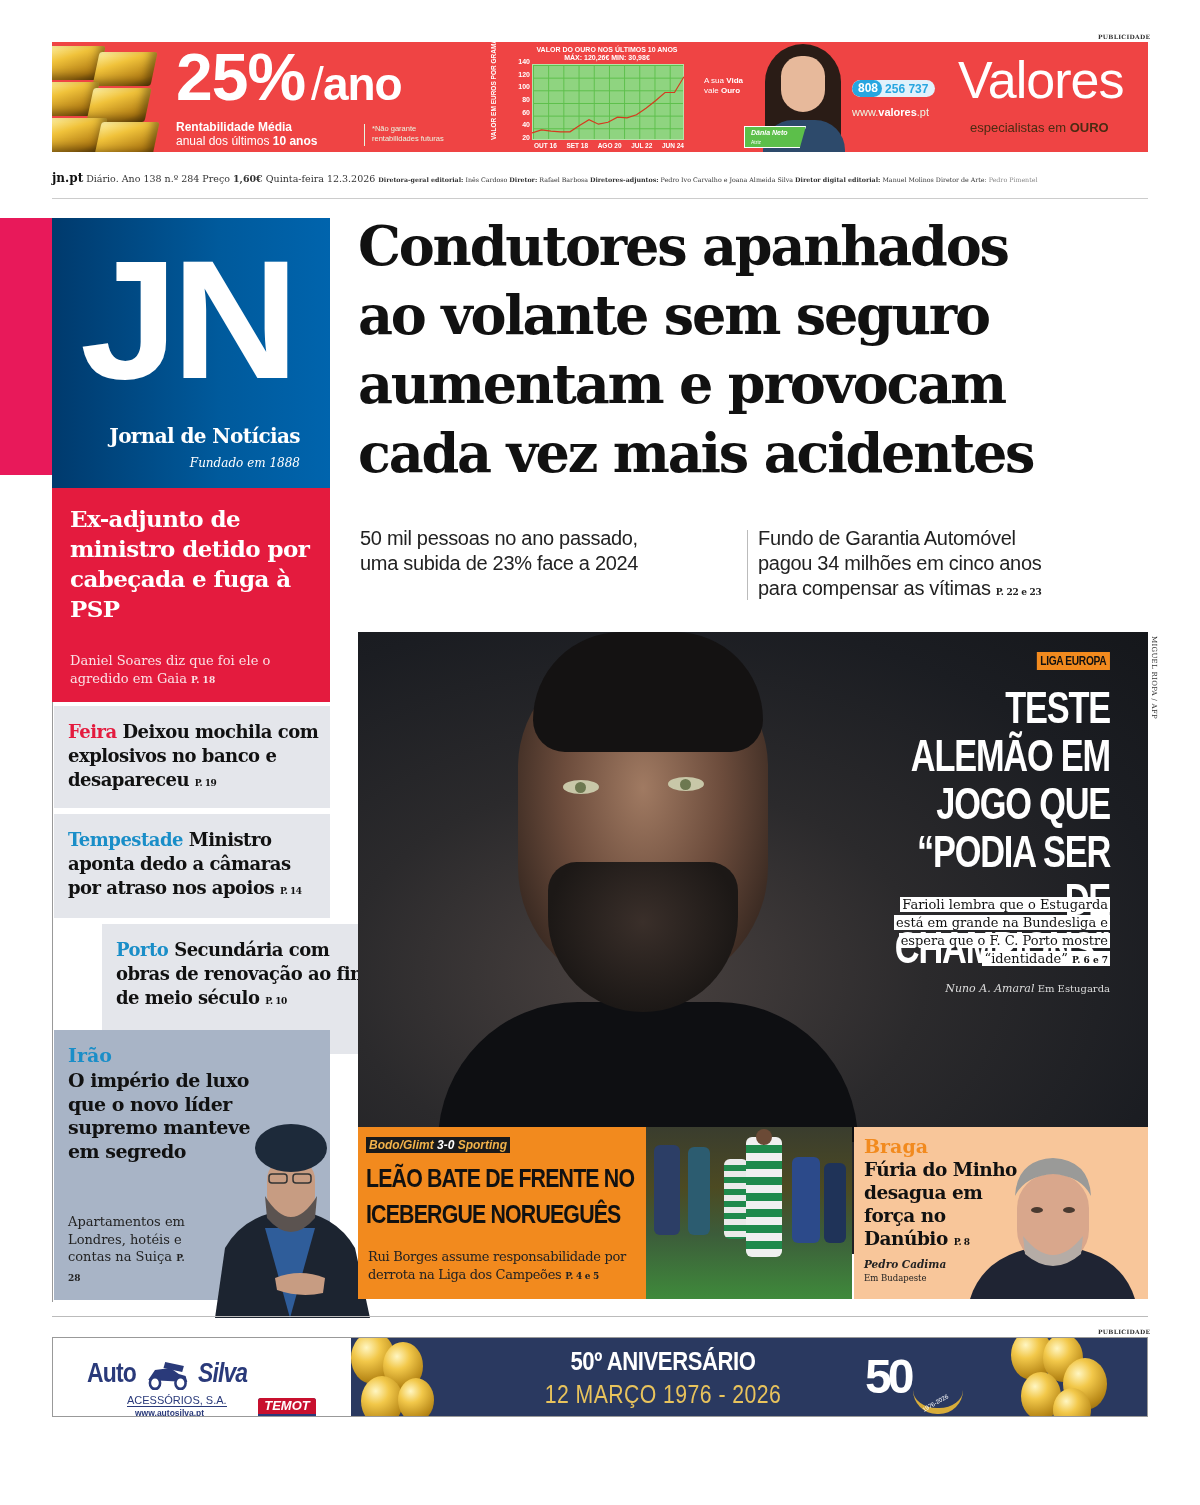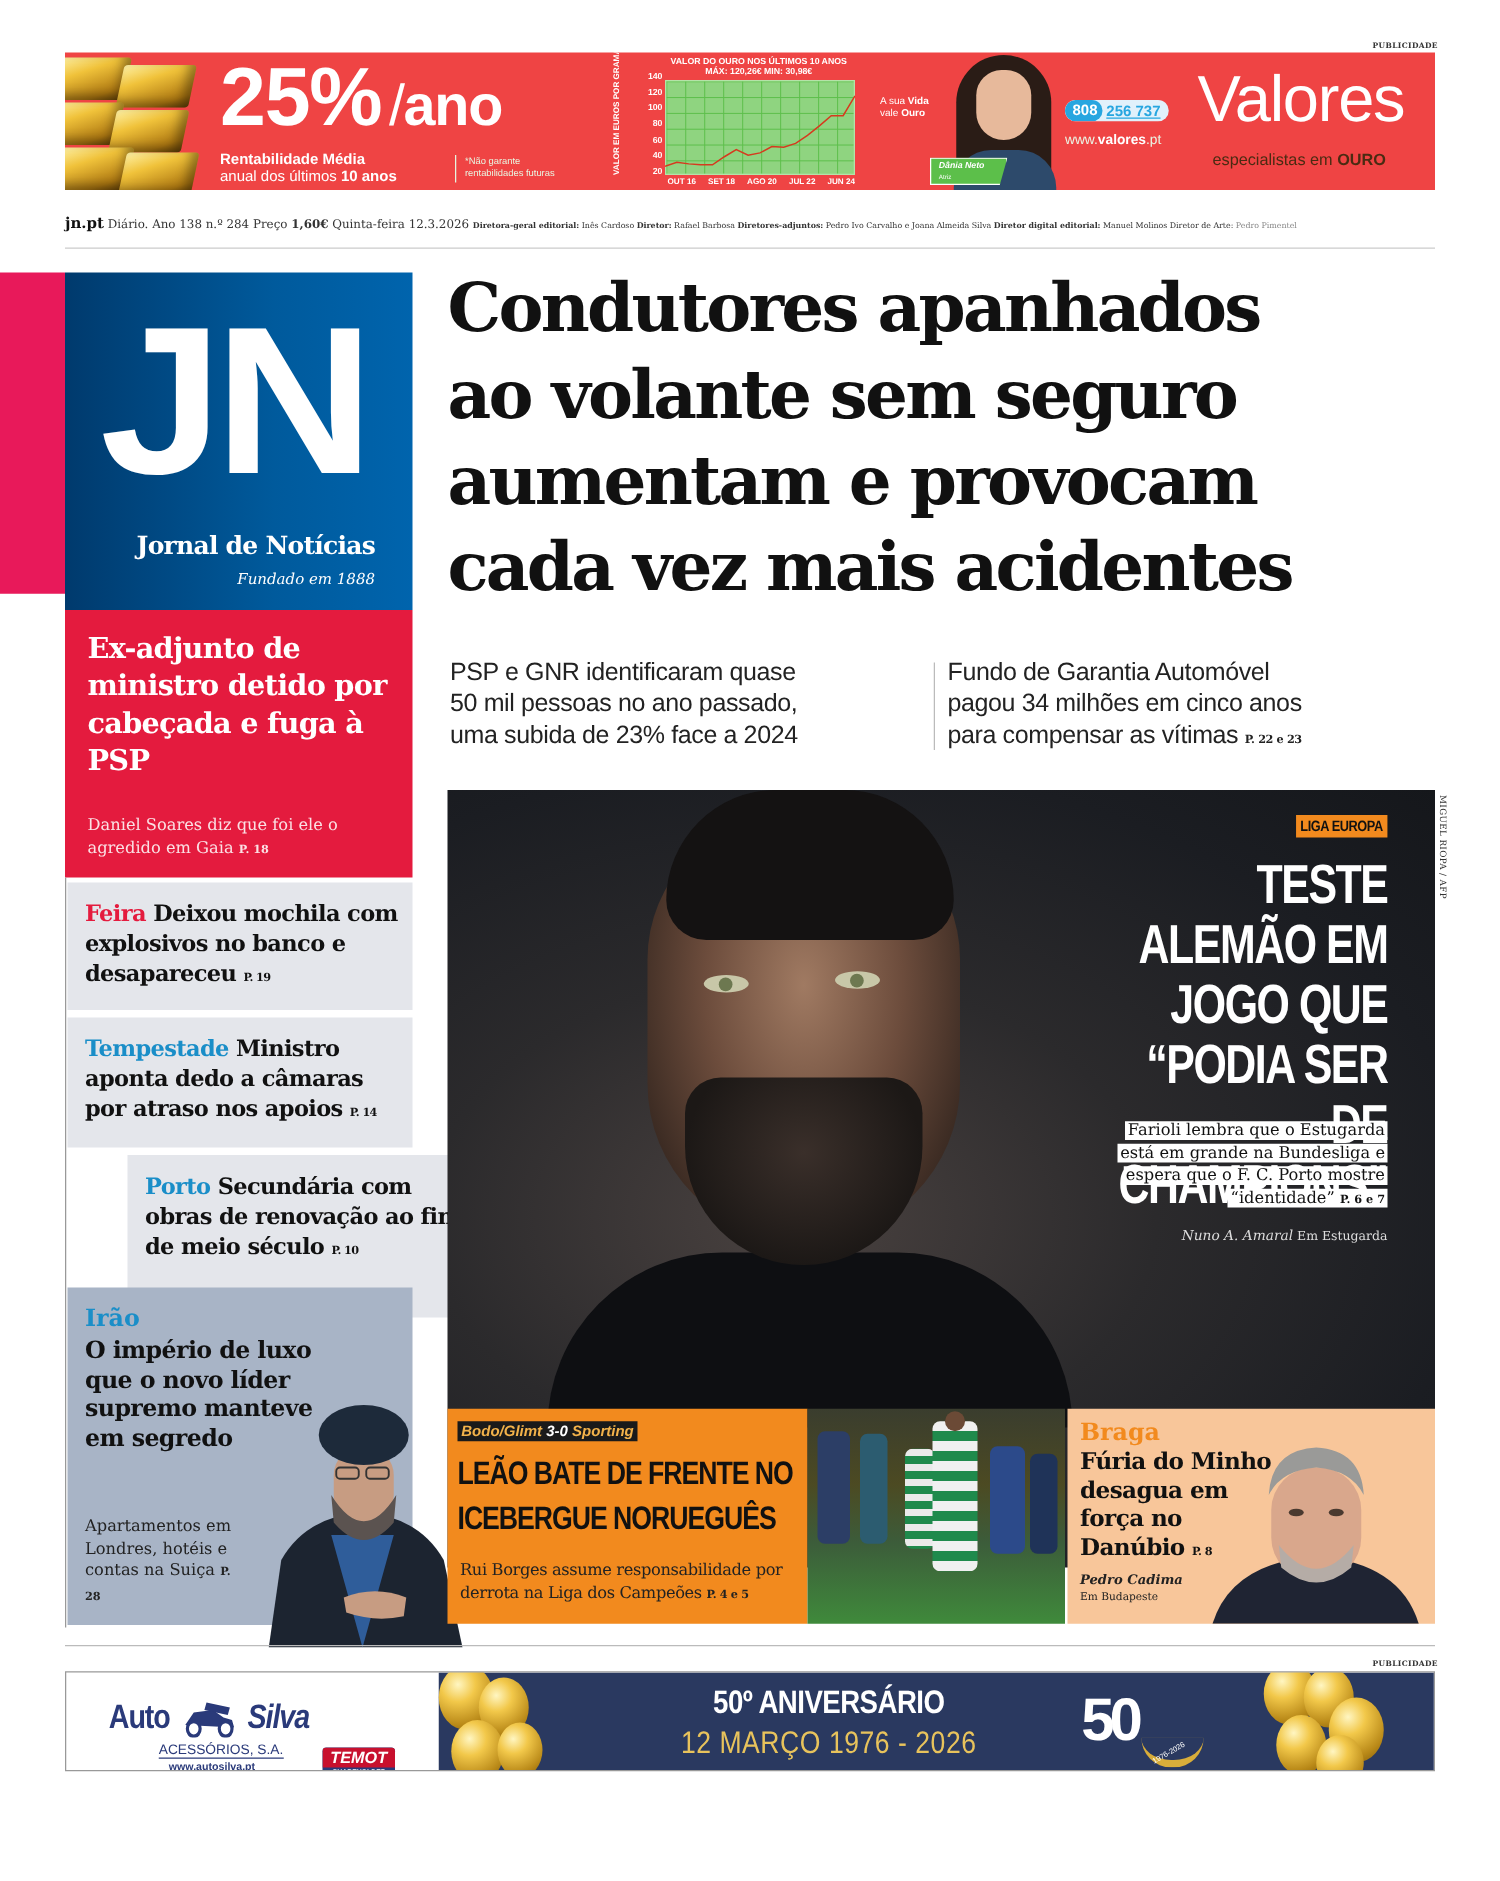--- a/index.html
+++ b/index.html
@@ -39,21 +39,21 @@
   .ad-person { left: 705px; top: 0; width: 90px; height: 110px; }
   .person-hair { position: absolute; left: 8px; top: 2px; width: 76px; height: 112px; background: #2a1c16; border-radius: 40px 40px 10px 10px; }
   .person-face { position: absolute; left: 24px; top: 14px; width: 44px; height: 56px; background: #e7b99b; border-radius: 22px 22px 24px 24px; }
   .person-body { position: absolute; left: 6px; top: 78px; width: 82px; height: 40px; background: #2d4a6b; border-radius: 30px 30px 0 0; }
   .person-tag { left: 692px; top: 84px; width: 62px; height: 22px; background: #5cbf4a; clip-path: polygon(0 0,100% 0,90% 100%,0 100%); border: 1px solid #fff; }
   .person-tag .n { position: absolute; left: 6px; top: 2px; font-family: "Liberation Sans", sans-serif; font-style: italic; font-weight: bold; font-size: 7px; color: #fff; }
   .person-tag .r { position: absolute; left: 6px; top: 12px; font-family: "Liberation Sans", sans-serif; font-size: 5px; color: #fff; }
 
   .ad-phone { left: 800px; top: 38px; height: 17px; border-radius: 9px; background: #e1f1fb; display: flex; align-items: center; font-family: "Liberation Sans", sans-serif; font-weight: bold; font-size: 12px; overflow: hidden; }
   .ad-phone .p1 { background: #27a6e0; color: #fff; padding: 0 4px 0 6px; height: 100%; line-height: 17px; border-radius: 9px; }
-  .ad-phone .p2 { color: #27a6e0; padding: 0 7px 0 3px; text-decoration: underline; }
+  .ad-phone .p2 { color: #27a6e0; padding: 0 7px 0 3px; }
   .ad-web { left: 800px; top: 64px; font-family: "Liberation Sans", sans-serif; font-size: 11px; color: #eaf7e6; }
   .ad-web b { font-weight: bold; color: #fff; }
   .ad-logo { left: 906px; top: 10px; font-family: "Liberation Sans", sans-serif; color: #fff; font-size: 52px; line-height: 56px; letter-spacing: -1px; }
   .ad-logo-sub { left: 918px; top: 78px; font-family: "Liberation Sans", sans-serif; color: #4a2b12; font-size: 13px; }
   .ad-logo-sub b { font-weight: bold; }
 
   
   .info-line { left: 52px; top: 171px; width: 1096px; white-space: nowrap; font-family: "DejaVu Serif", serif; font-size: 9.5px; color: #333; }
   .info-line .site { font-weight: bold; font-size: 12px; color: #111; }
   .info-line .small { font-size: 6.3px; }
@@ -269,21 +269,20 @@
   <path d="M70 160 Q95 150 120 160 L118 175 Q95 180 72 172 Z" fill="#c79c82"></path>
 </svg>
 
 <div class="abs headline">
   <div>Condutores apanhados</div>
   <div>ao volante sem seguro</div>
   <div>aumentam e provocam</div>
   <div>cada vez mais acidentes</div>
 </div>
 <div class="abs sub-col" style="left:360px;width:380px;">
-  <div>PSP e GNR identificaram quase</div>
     <div>50 mil pessoas no ano passado,</div>
     <div>uma subida de 23% face a 2024</div>
 </div>
 <div class="abs sub-divider"></div>
 <div class="abs sub-col" style="left:758px;width:390px;">
   <div>Fundo de Garantia Automóvel</div>
     <div>pagou 34 milhões em cinco anos</div>
     <div><span>para compensar as vítimas </span><span class="pg" style="font-family:'DejaVu Serif',serif;">P. 22 e 23</span></div>
 </div>
 

